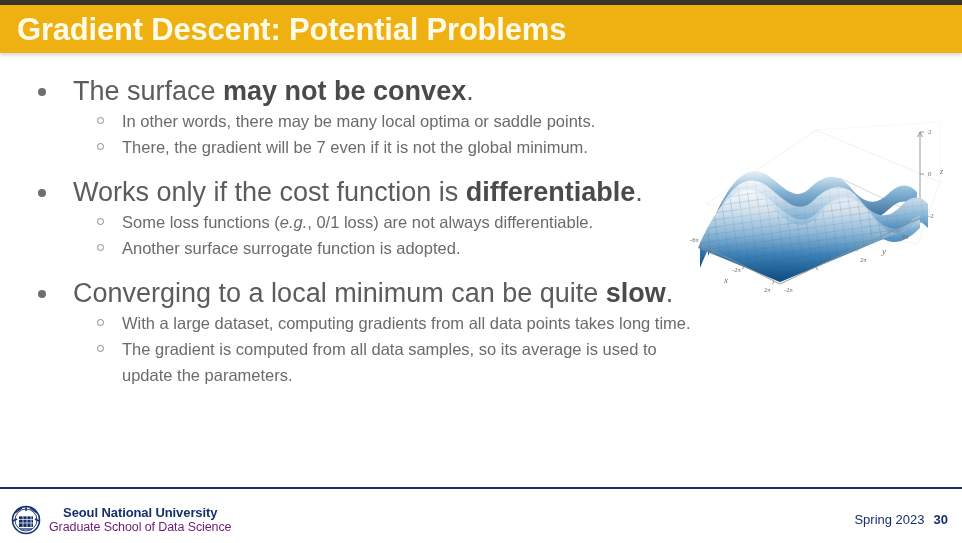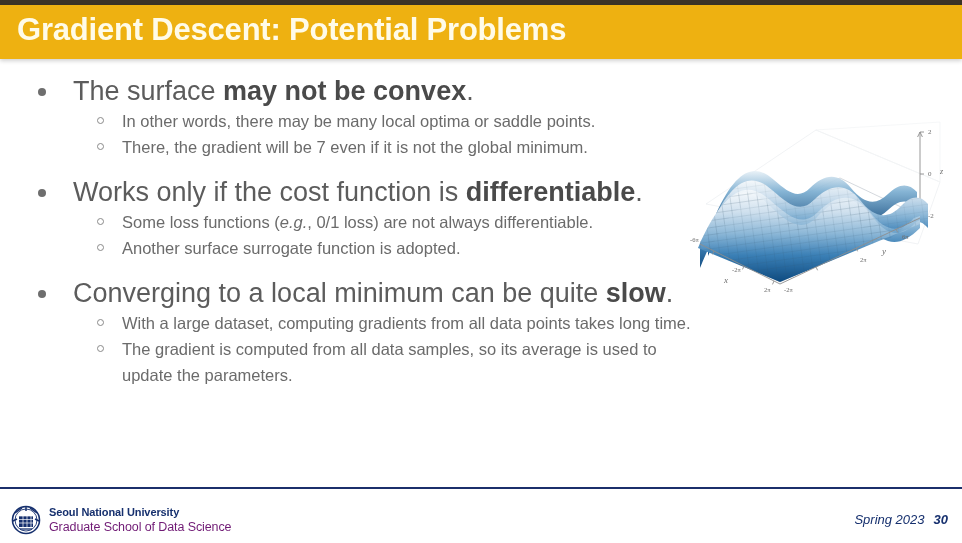--- a/index.html
+++ b/index.html
@@ -21,21 +21,21 @@
   
   #top-strip {
     position: absolute;
     left: 0; top: 0;
     width: 962px; height: 5px;
     background: #3b3327;
   }
   #title-band {
     position: absolute;
     left: 0; top: 5px;
-    width: 962px; height: 54px;
+    width: 962px; height: 48px;
     background: #eeb111;
     box-shadow: 0 2px 4px rgba(0,0,0,0.18);
   }
   #title-text {
     position: absolute;
     left: 17px;
     top: 7px;
     font-size: 31px;
     font-weight: 700;
     letter-spacing: -0.2px;
@@ -117,39 +117,39 @@
     width: 36px;
     height: 36px;
   }
   #footer-names {
     position: absolute;
     left: 49px;
     top: 505px;
     line-height: 15px;
   }
   #uni-name {
-    font-size: 11px;
+    font-size: 13px;
     font-weight: 700;
     color: #16306e;
     letter-spacing: -0.1px;
+    text-align: center;
   }
   #school-name {
     font-size: 12.5px;
     font-weight: 400;
     color: #701a75;
     letter-spacing: -0.1px;
   }
   #footer-right {
     position: absolute;
     right: 14px;
     top: 512px;
     font-size: 13px;
     color: #16306e;
     white-space: nowrap;
-    font-style: italic;
   }
   #footer-right .pagenum {
     font-weight: 700;
     margin-left: 9px;
   }
 </style>
 </head>
 <body>
 
 <div id="slide">

